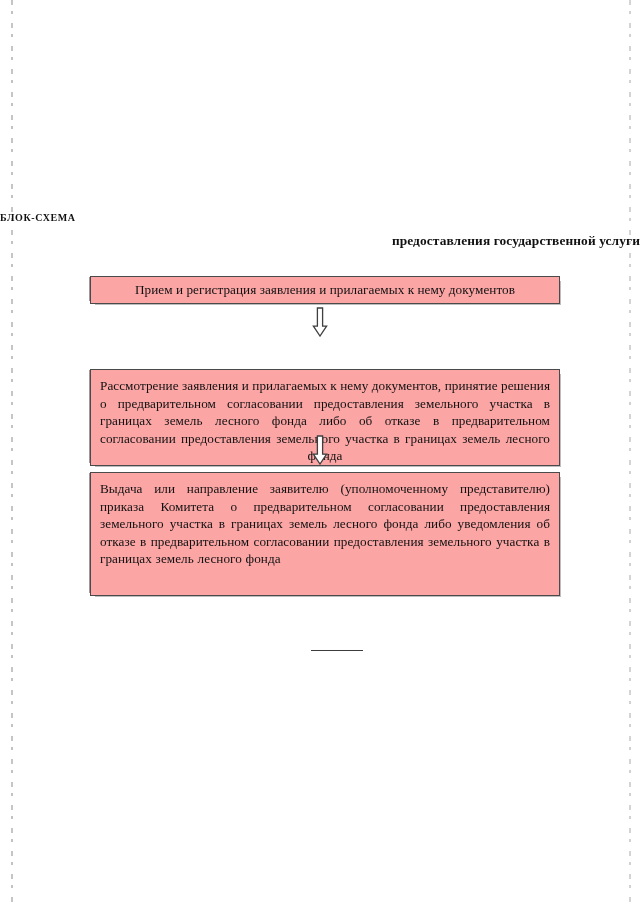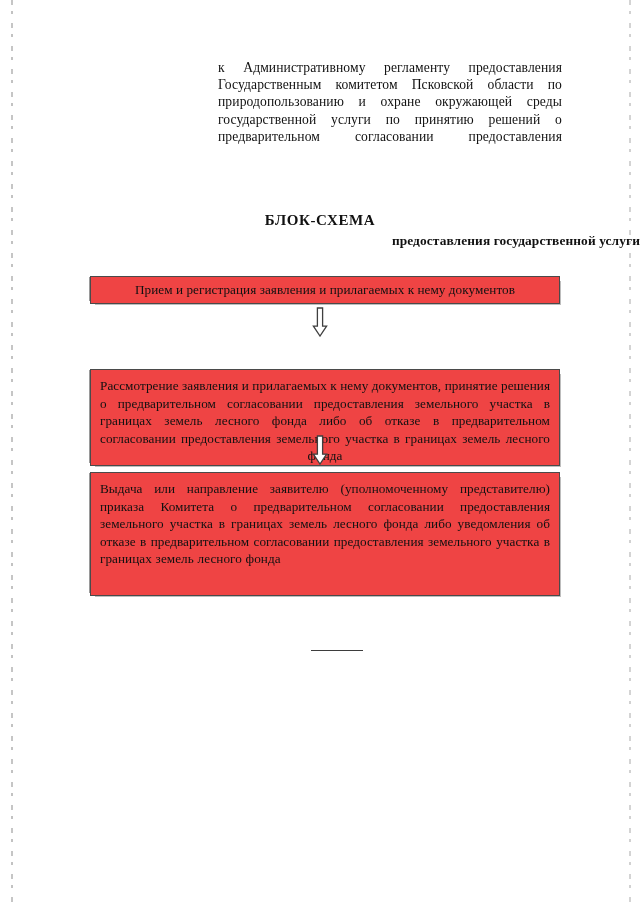--- a/index.html
+++ b/index.html
@@ -65,43 +65,42 @@
     letter-spacing: .1px;
     word-spacing: .5px;
   }
 
   
   .doc-title {
     position: absolute;
     left: 0;
     top: 212px;
     width: 640px;
-    text-align: center;
     font-weight: bold;
-    font-size: 15px;
+    font-size: 10px;
     letter-spacing: .6px;
   }
   .doc-subtitle {
     position: absolute;
     left: 0;
     top: 233px;
     width: 640px;
     text-align: right;
     font-weight: bold;
     font-size: 13.4px;
     letter-spacing: .1px;
   }
 
   
   .flow-box {
     position: absolute;
     left: 90px;
     width: 470px;
     box-sizing: border-box;
-    background: #ef4444;
+    background: #fca5a5;
     border: 1px solid #4a4a4a;
     
     box-shadow: -3px -1px 0 -2px #9a9a9a, 3px 3px 0 -2px #bdbdbd;
     font-size: 13.2px;
     line-height: 17.6px;
     letter-spacing: .05px;
     padding: 5px 9px;
   }
   .flow-box p {
     margin: 0;
@@ -165,21 +164,20 @@
 </style>
 </head>
 <body>
 
 <div class="page">
 
   <div class="scan-edge left"></div>
   <div class="scan-edge right"></div>
 
   <div class="header-block">
-    <div class="header-para">к Административному регламенту предоставления Государственным комитетом Псковской области по природопользованию и охране окружающей среды государственной услуги по принятию решений о предварительном согласовании предоставления</div>
   </div>
 
   <div class="doc-title">БЛОК-СХЕМА</div>
   <div class="doc-subtitle">предоставления государственной услуги</div>
 
   <div class="flow-box" id="box-intake">
     <p>Прием и регистрация заявления и прилагаемых к нему документов</p>
   </div>
 
   <div class="flow-arrow" id="arrow-1">

